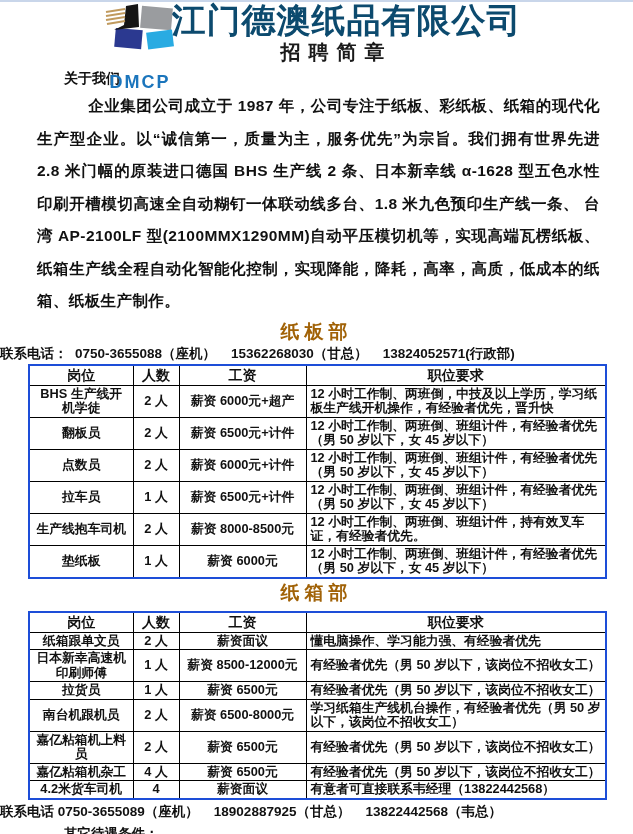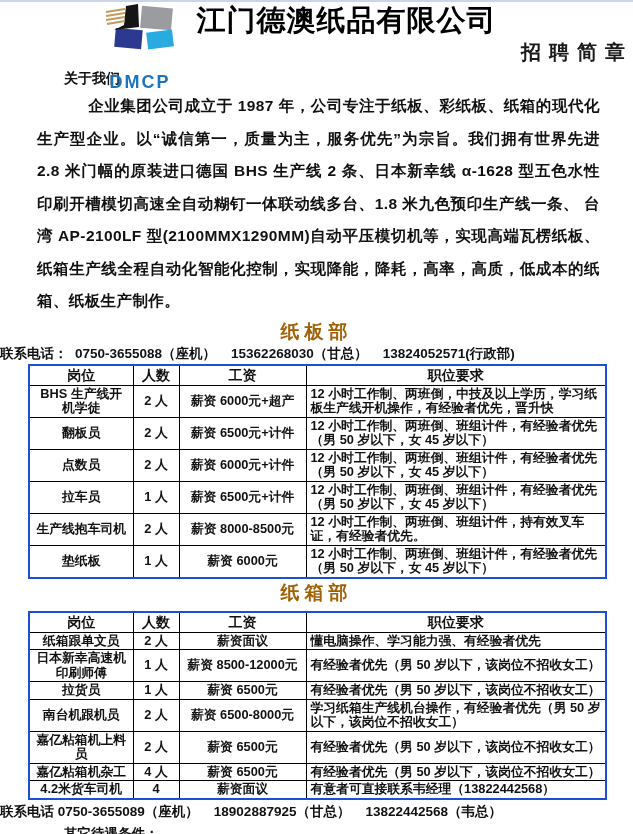--- a/index.html
+++ b/index.html
@@ -11,22 +11,22 @@
     border-top:2px solid #c9d6ea;
     font-family:"Liberation Sans","DejaVu Sans",sans-serif;
     color:#111;
     box-sizing:border-box;
   }
   
   .header{position:relative;height:66px;}
   .logo{position:absolute;left:92px;top:2px;width:96px;text-align:center;}
   .logo svg{display:block;margin:0 auto;}
   .logo-text{font-size:18px;font-weight:bold;color:#1b75bc;letter-spacing:2px;line-height:16px;margin-top:24px;}
-  .title{ text-align:center; padding-left:60px; font-size:29px; font-weight:bold; color:#000000; letter-spacing:1px; line-height:37px;}
-  .subtitle{ text-align:right; padding-left:40px; font-size:20px; font-weight:bold; color:#1a1a1a; letter-spacing:8px; line-height:27px;}
+  .title{ text-align:center; padding-left:60px; font-size:34px; font-weight:bold; color:#0c4a6e; letter-spacing:1px; line-height:37px;}
+  .subtitle{ text-align:center; padding-left:40px; font-size:20px; font-weight:bold; color:#1a1a1a; letter-spacing:8px; line-height:27px;}
   
   .about-heading{margin:2px 0 0 64px;font-size:14px;font-weight:bold;}
   .about-para{
     margin:2px 33px 0 37px;
     font-size:15.5px;font-weight:bold;letter-spacing:.4px;
     line-height:32.5px;text-align:justify;text-indent:3.3em;
   }
   
   .sec-heading{ text-align:center; font-size:19px; font-weight:bold; color:#a16207; letter-spacing:5px; line-height:24px; margin-top:2px;}
   .contact{ text-align:left; font-size:13.5px; font-weight:bold; white-space:pre; line-height:17px; margin-top:1px;}

